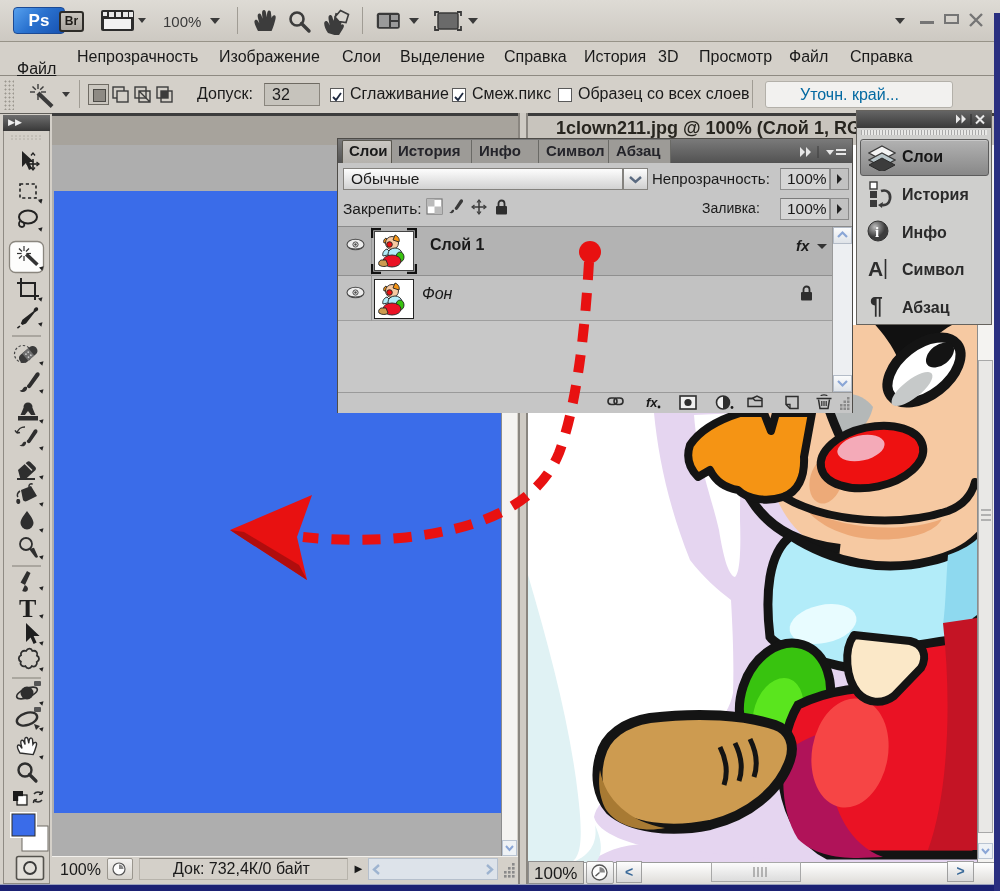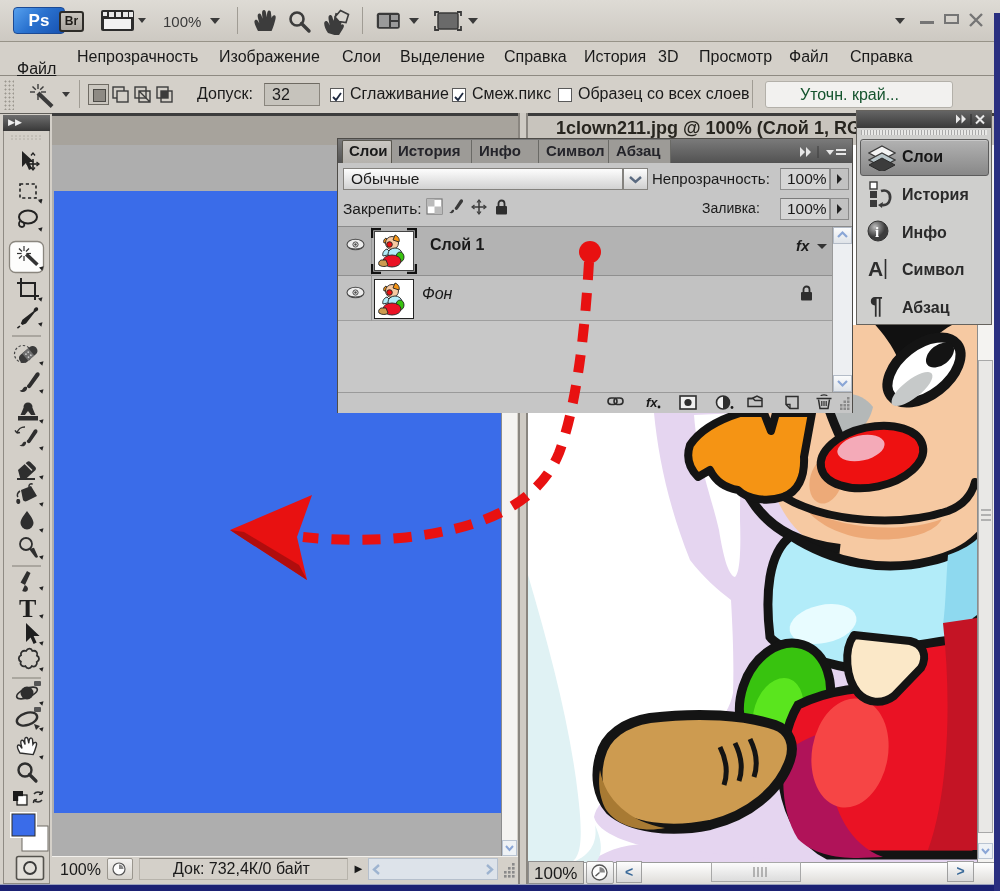--- a/index.html
+++ b/index.html
@@ -114,21 +114,21 @@
       </svg></div>
 <div class="abs tx" style="left:350px;top:85px;font-size:16px;">Сглаживание</div>
 <div class="abs" style="left:452px;top:88px;width:14px;height:14px;background:#fff;border:1px solid #5a5a5a;box-sizing:border-box;"><svg width="12" height="12">
         <path d="M2 6 l3 3 5 -7" fill="none" stroke="#1f2a40" stroke-width="1.8"></path>
       </svg></div>
 <div class="abs tx" style="left:472px;top:85px;font-size:16px;">Смеж.пикс</div>
 <div class="abs" style="left:558px;top:88px;width:14px;height:14px;background:#fff;border:1px solid #5a5a5a;box-sizing:border-box;"></div>
 <div class="abs tx" style="left:578px;top:85px;font-size:16px;">Образец со всех слоев</div>
 <div class="abs" style="left:752px;top:80px;width:1px;height:28px;background:#a09c94;"></div>
 <div class="abs" style="left:765px;top:81px;width:188px;height:27px;background:#f2f1ef;border:1px solid #b3b0a9;border-radius:3px;box-sizing:border-box;"></div>
-<div class="abs tx" style="left:800px;top:86px;font-size:16px;color:#14532d;">Уточн. край...</div>
+<div class="abs tx" style="left:800px;top:86px;font-size:16px;color:#0369a1;">Уточн. край...</div>
 
 <div class="abs" id="ltab" style="left:52px;top:113px;width:466px;height:32px;background:#a7a39c;border-top:3px solid #3c3c3c;box-sizing:border-box;"></div>
 <div class="abs" style="left:52px;top:145px;width:449px;height:711px;background:#aeaeae;"></div>
 <div class="abs" id="bluecanvas" style="left:54px;top:191px;width:447px;height:622px;background:#3a6ce9;"></div>
 
 <div class="abs" style="left:501px;top:145px;width:16px;height:711px;background:#f4f3f1;border-left:1px solid #8c8c8c;box-sizing:border-box;"></div>
 <div class="abs" style="left:502px;top:840px;width:15px;height:16px;background:#eef2f6;border:1px solid #b9c4d2;box-sizing:border-box;"><svg width="13" height="14">
         <path d="M3 5 l3.5 4 3.5 -4" fill="none" stroke="#8aa6d6" stroke-width="2"></path>
       </svg></div>
 

